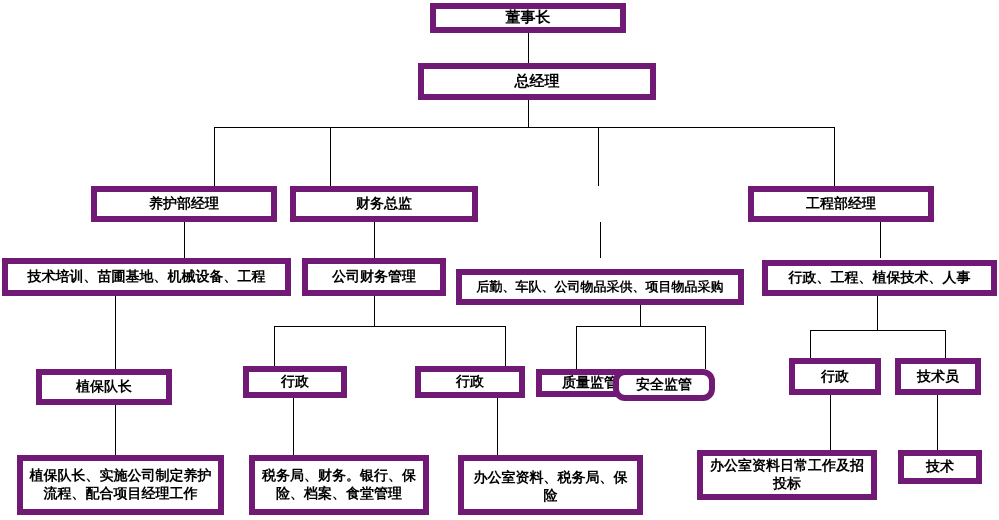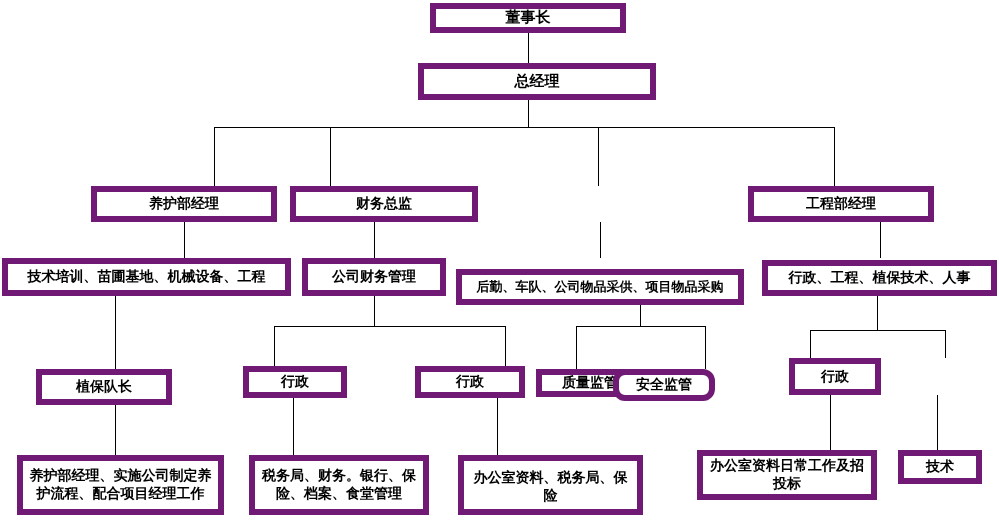--- a/index.html
+++ b/index.html
@@ -146,23 +146,26 @@
   </div>
 
   <div class="node t14" style="left:613px; top:369px; width:102px; height:32px;border-radius:12px;">
     <span>安全监管</span>
   </div>
 
   <div class="node t14" style="left:789px; top:358px; width:92px; height:37px;">
     <span>行政</span>
   </div>
 
+  <div class="node t14" style="left:895px; top:358px; width:86px; height:37px;">
+    <span>技术员</span>
+  </div>
 
   <div class="node t14" style="left:17px; top:455px; width:207px; height:60px;">
-    <span>养护部经理、实施公司制定养护流程、配合项目经理工作</span>
+    <span>植保队长、实施公司制定养护流程、配合项目经理工作</span>
   </div>
 
   <div class="node t14" style="left:249px; top:455px; width:180px; height:60px;">
     <span>税务局、财务。银行、保险、档案、食堂管理</span>
   </div>
 
   <div class="node t14 top-align" style="left:458px; top:455px; width:185px; height:60px;">
     <span>办公室资料、税务局、保险</span>
   </div>
 

